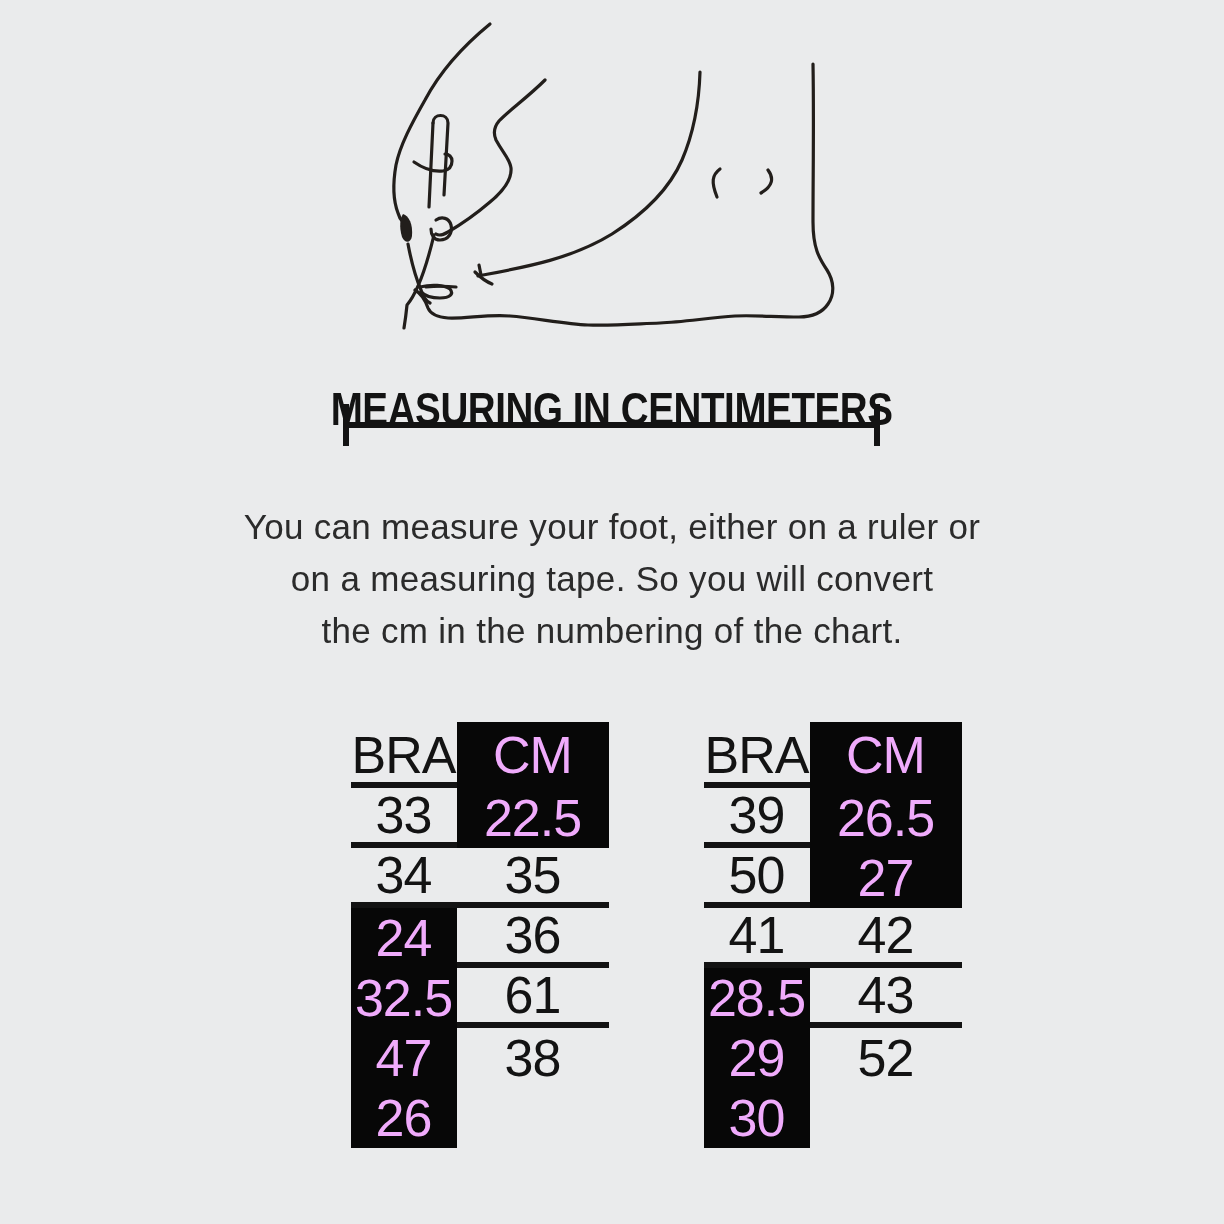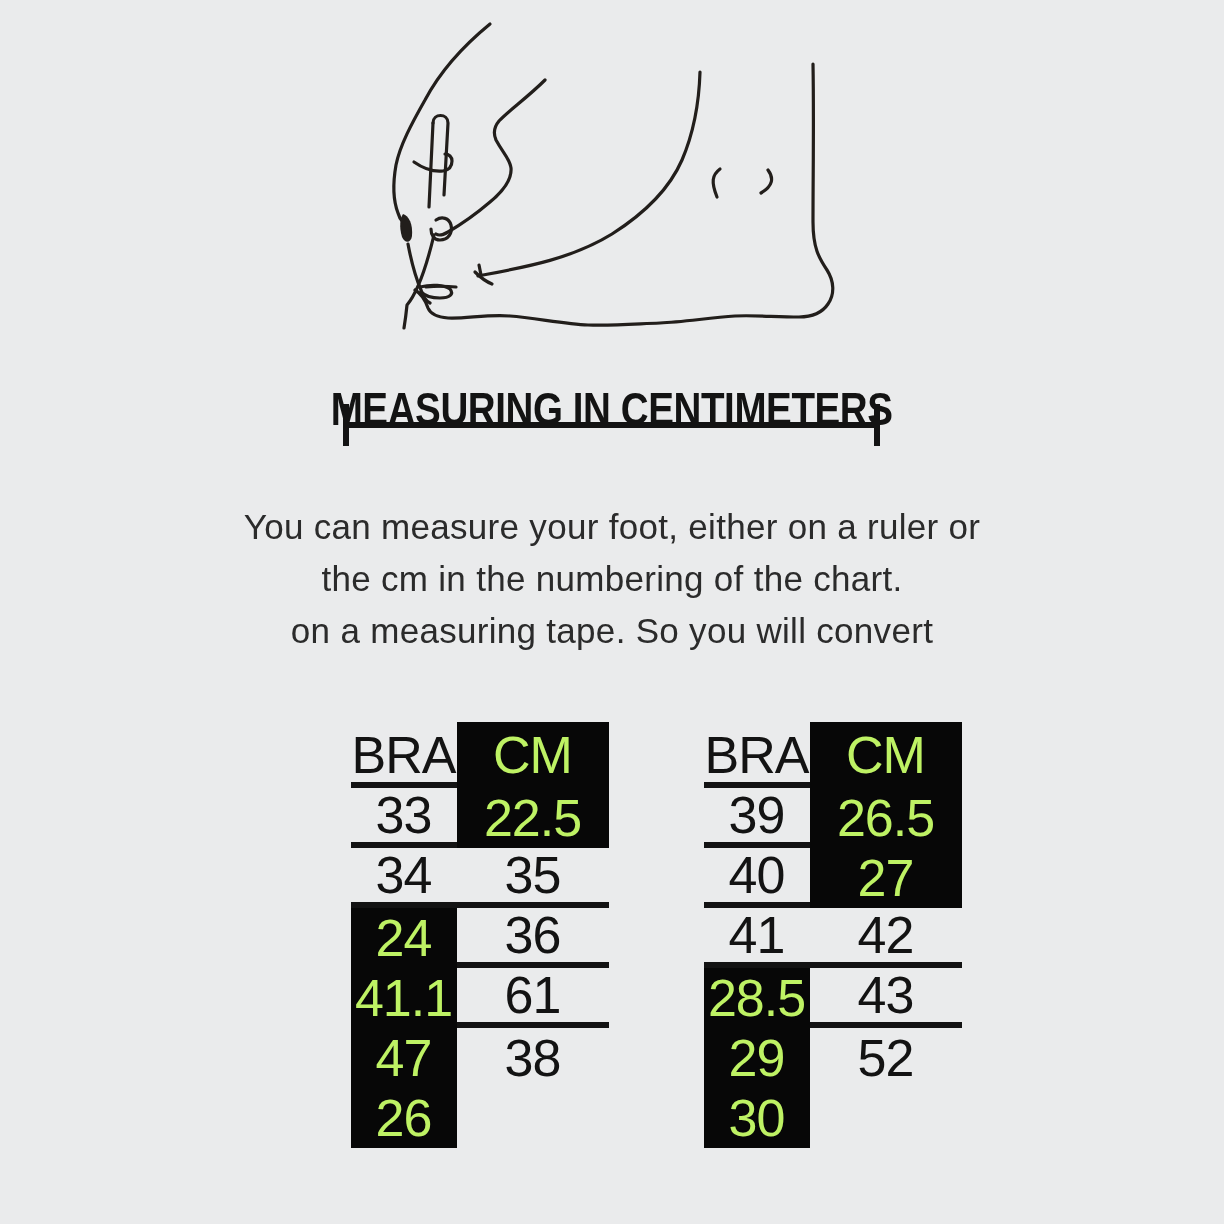--- a/index.html
+++ b/index.html
@@ -34,21 +34,21 @@
   
   .tables { position:absolute; top:722px; left:0; width:100%;
             display:flex; justify-content:center; gap:95px;margin-left:44px; }
   .size-table { display:grid; grid-template-columns:106px 152px;
                 grid-template-rows:66px repeat(6, 60px); }
   .cell { display:flex; align-items:center; justify-content:center;
           font-size:52px; letter-spacing:-1px; box-sizing:border-box; }
   .bra { color:#131313; border-bottom:6px solid #131313; }
   .bra.header { padding-top:6px; }
   .bra.last { border-bottom:none; }
-  .cm  { background:#070707; color:#bef264; }
+  .cm  { background:#070707; color:#f0abfc; }
 </style>
 </head>
 <body>
 
 <div class="canvas">
 
   <svg class="illustration" viewBox="0 0 580 335" aria-hidden="true">
     <g>
 
       <path d="M370,62 C369,95 364,122 352,150 C338,182 312,205 282,224 C240,250 190,258 148,266"></path>
@@ -90,56 +90,56 @@
   </div>
 
   <div class="scale">
     <div class="cap left"></div>
     <div class="bar"></div>
     <div class="cap right"></div>
   </div>
 
   <div class="desc">
     <div>You can measure your foot, either on a ruler or</div>
+    <div>on a measuring tape. So you will convert</div>
     <div>the cm in the numbering of the chart.</div>
-    <div>on a measuring tape. So you will convert</div>
   </div>
 
   <div class="tables">
 
     <div class="size-table">
       <div class="cell bra header">BRA</div>
       <div class="cell cm header">CM</div>
 
       <div class="cell bra">33</div>
       <div class="cell cm">22.5</div>
 
       <div class="cell bra">34</div>
 
       <div class="cell bra">35</div>
       <div class="cell cm">24</div>
 
       <div class="cell bra">36</div>
-      <div class="cell cm">41.1</div>
+      <div class="cell cm">32.5</div>
 
       <div class="cell bra">61</div>
       <div class="cell cm">47</div>
 
       <div class="cell bra last">38</div>
       <div class="cell cm">26</div>
     </div>
 
     <div class="size-table">
       <div class="cell bra header">BRA</div>
       <div class="cell cm header">CM</div>
 
       <div class="cell bra">39</div>
       <div class="cell cm">26.5</div>
 
-      <div class="cell bra">40</div>
+      <div class="cell bra">50</div>
       <div class="cell cm">27</div>
 
       <div class="cell bra">41</div>
 
       <div class="cell bra">42</div>
       <div class="cell cm">28.5</div>
 
       <div class="cell bra">43</div>
       <div class="cell cm">29</div>
 

